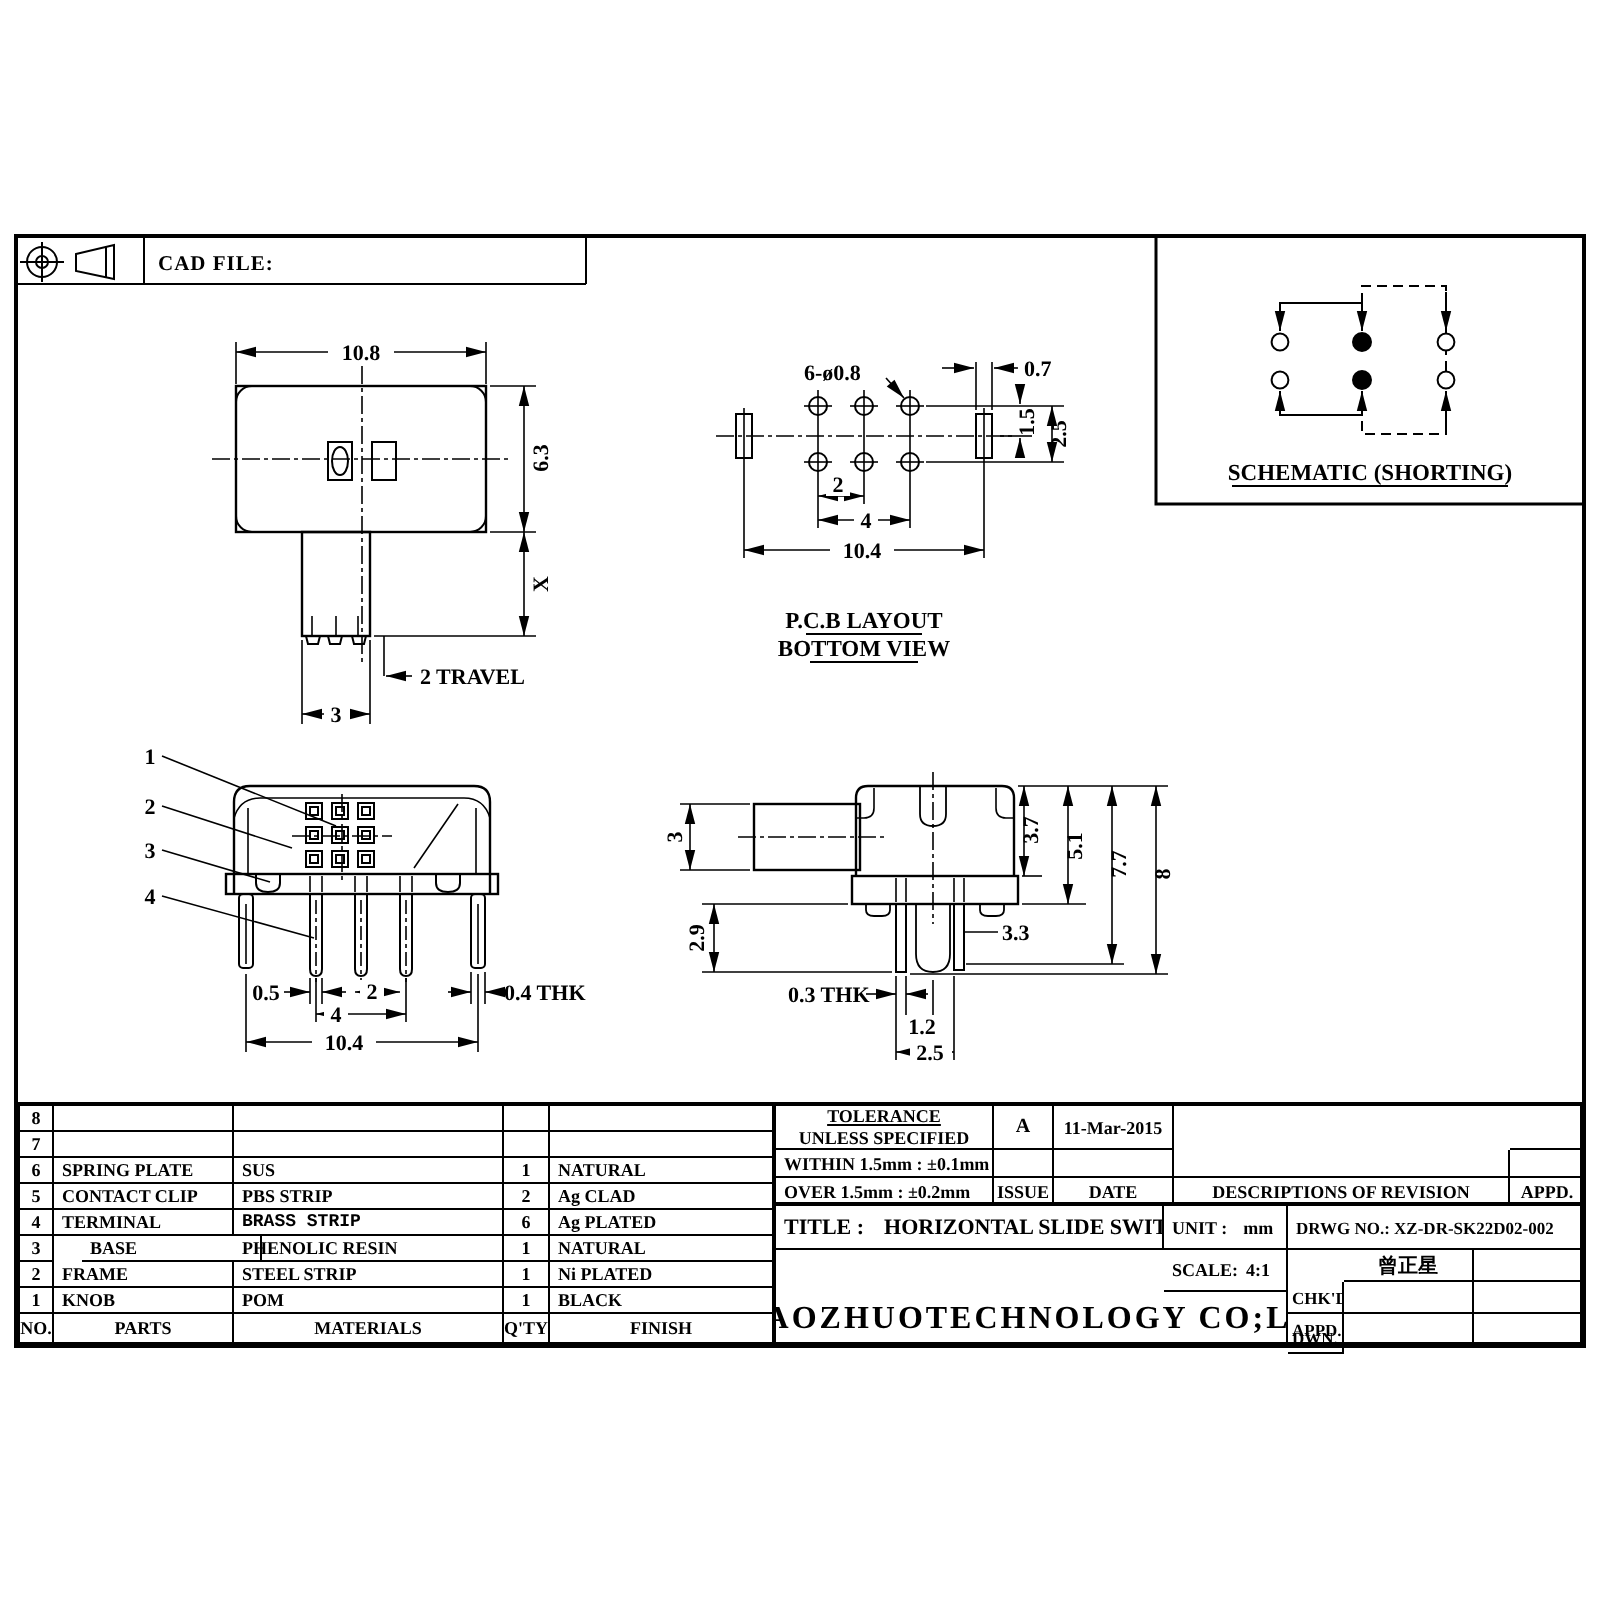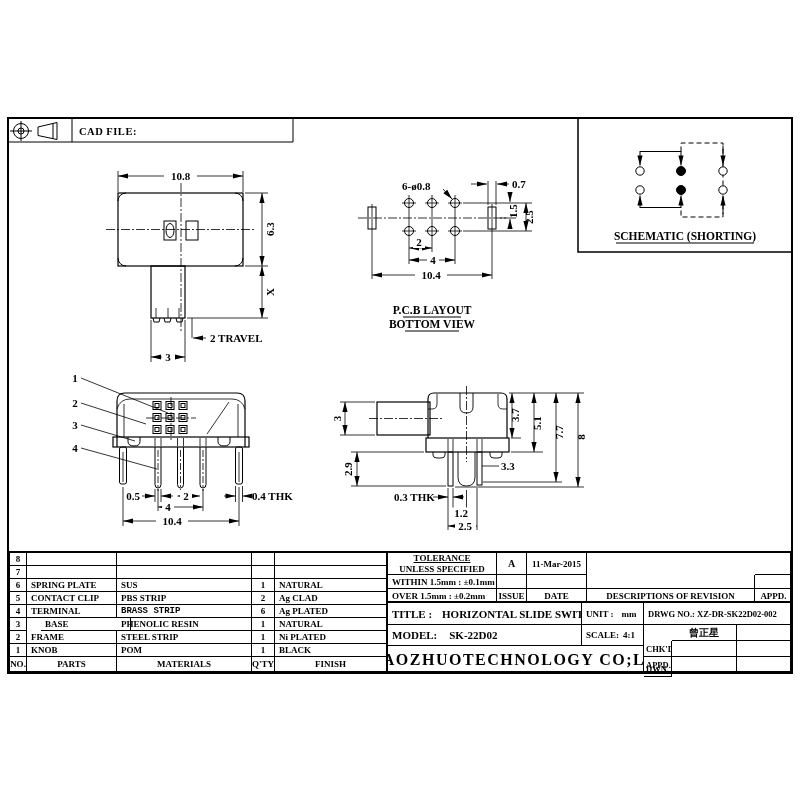--- a/index.html
+++ b/index.html
@@ -416,24 +416,20 @@
   <div class="cell bR bB cL t11" style="left:0;top:0;width:194px;height:22px;gap:10px;">
     <span>TITLE :</span>
     <span>HORIZONTAL SLIDE SWITCH</span>
   </div>
   <div class="cell bR bB cL t9" style="left:194px;top:0;width:62px;height:22px;gap:8px;">
     <span>UNIT :</span>
     <span>mm</span>
   </div>
   <div class="cell bB cL t85" style="left:256px;top:0;width:148px;height:22px;">DRWG NO.: XZ-DR-SK22D02-002</div>
 
-  <div class="cell bR bB cL t11" style="left:0;top:22px;width:194px;height:21px;gap:12px;">
-    <span>MODEL:</span>
-    <span>SK-22D02</span>
-  </div>
   <div class="cell bR bB cL t9" style="left:194px;top:22px;width:62px;height:21px;gap:4px;">
     <span>SCALE:</span>
     <span>4:1</span>
   </div>
   <div class="cell bR cC company" style="left:0;top:43px;width:256px;height:27px;">XIAOZHUOTECHNOLOGY  CO;LTD</div>
 
   <div class="cell bR bB cL t85" style="left:256px;top:22px;width:28px;height:16px;padding-left:2px;margin-top:36px;">DWN.</div>
   <div class="cell bR bB cC t10" style="left:284px;top:22px;width:65px;height:16px;">曾正星</div>
   <div class="cell bB" style="left:349px;top:22px;width:55px;height:16px;"></div>
 

